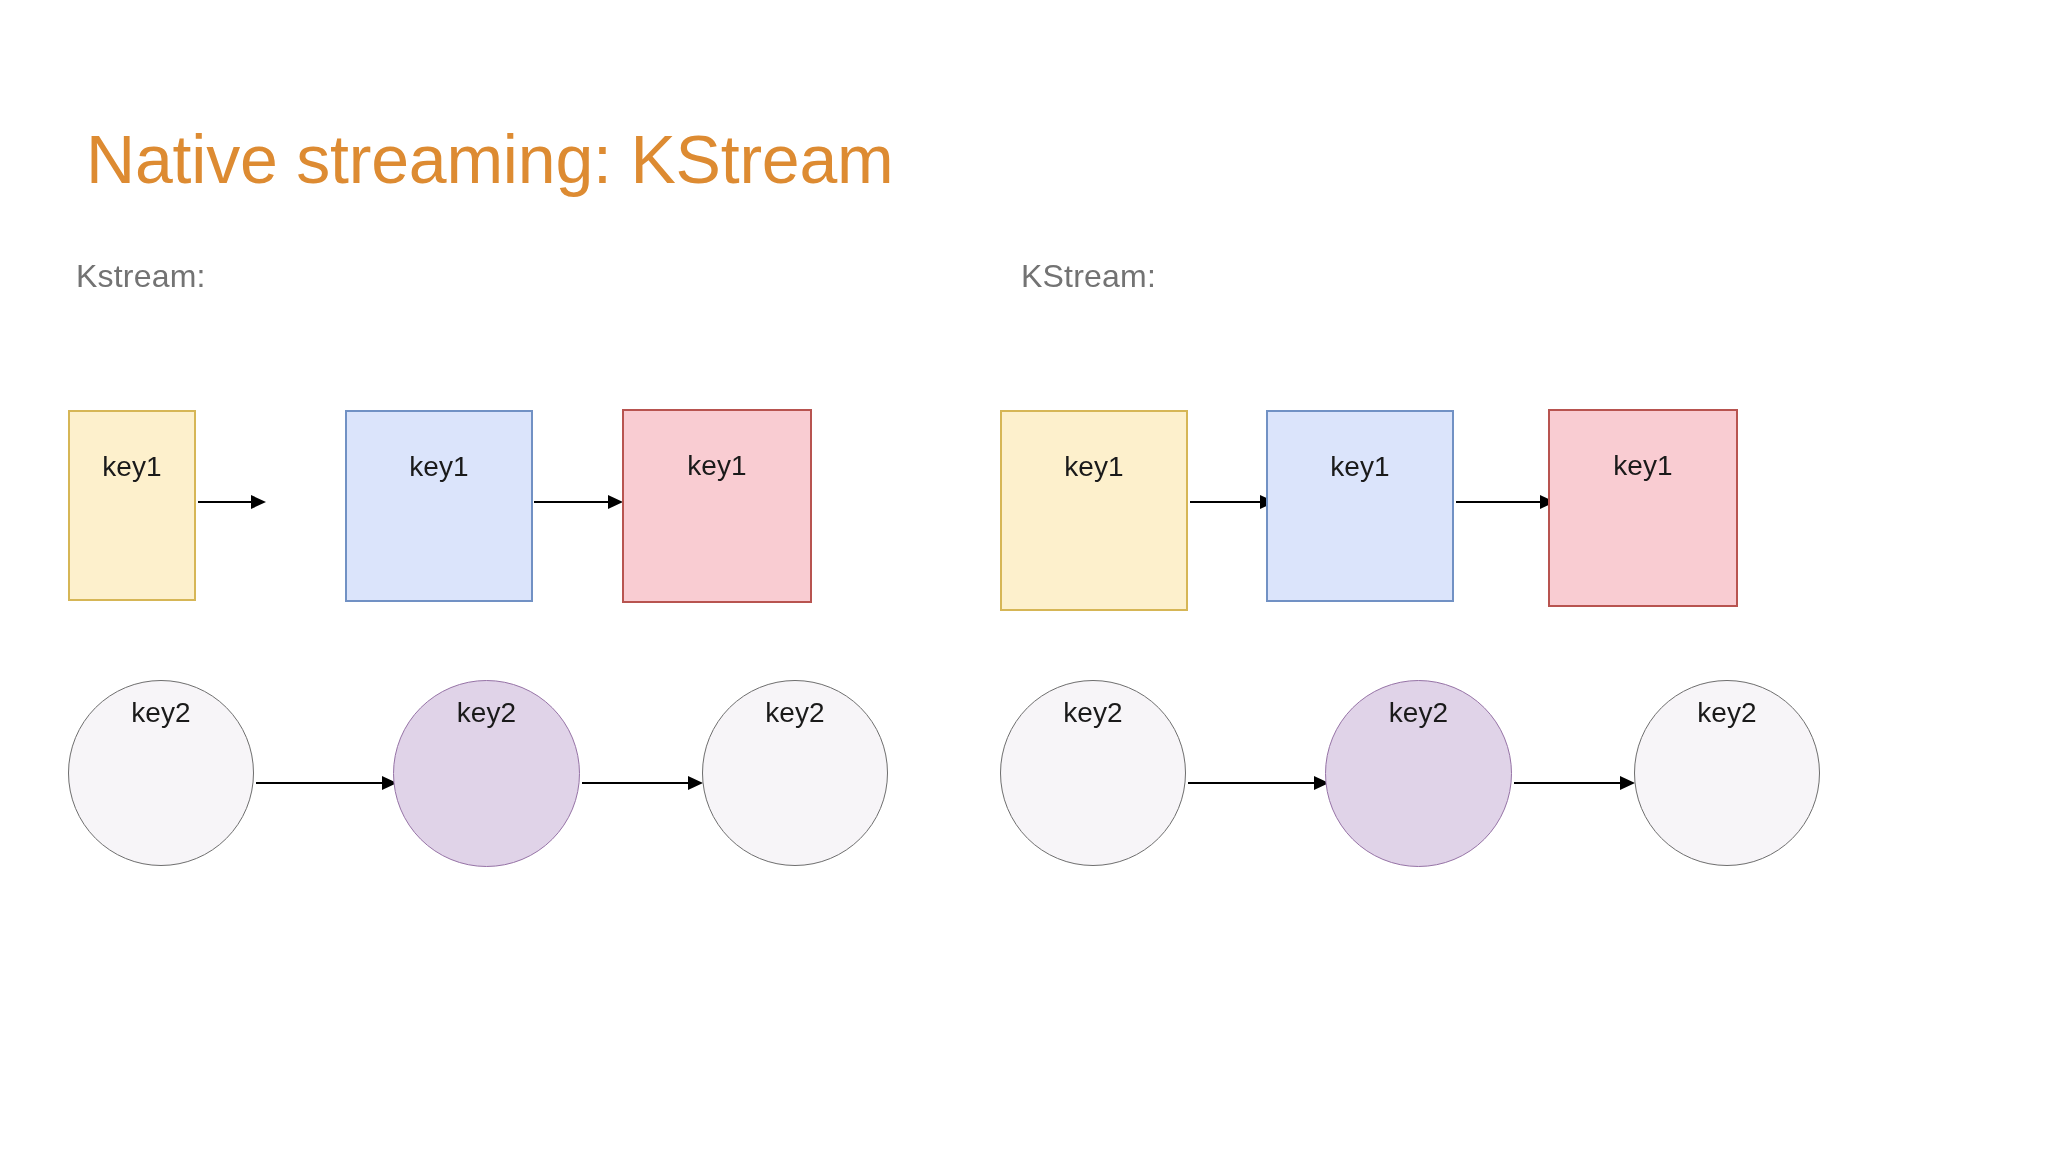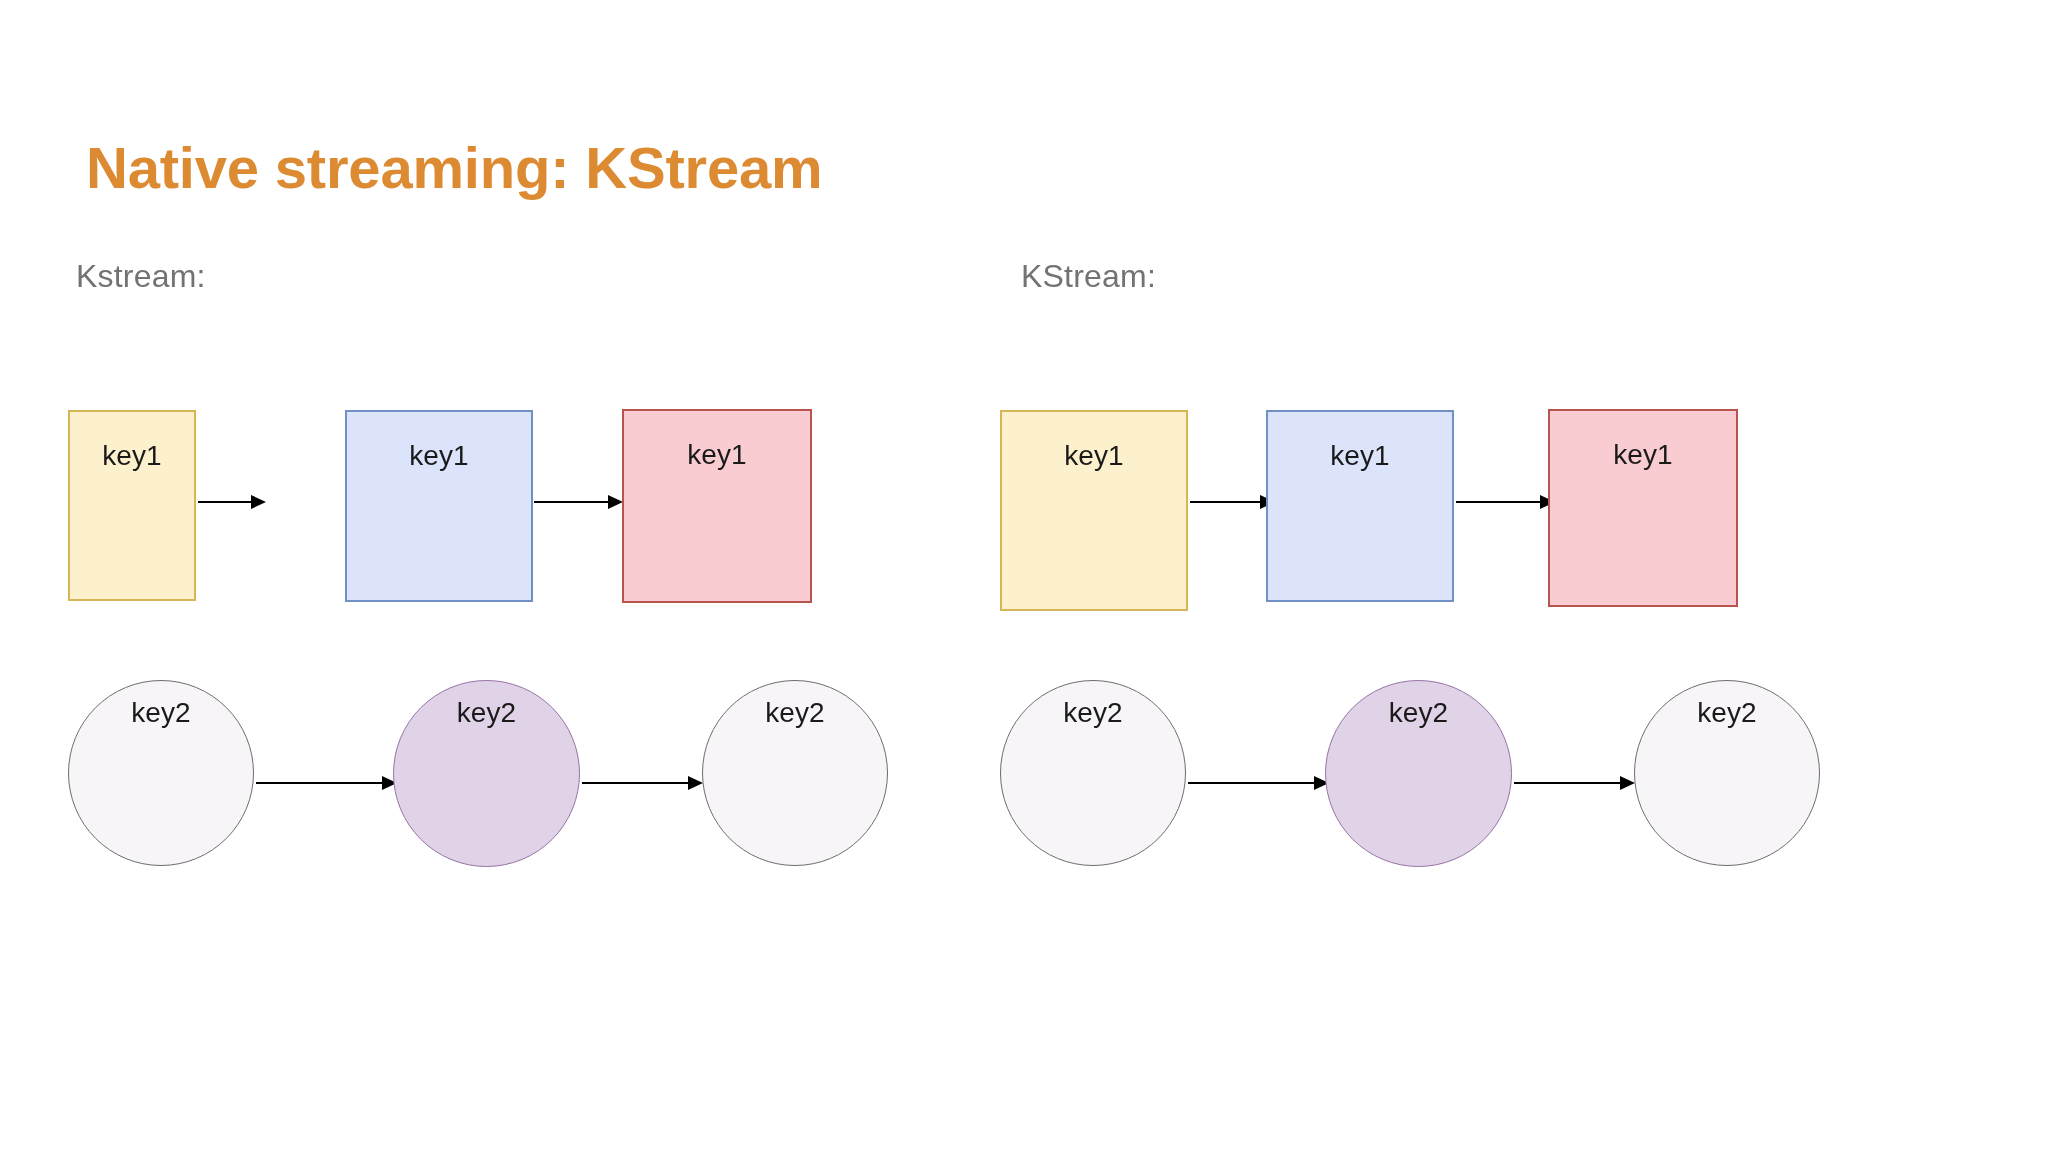--- a/index.html
+++ b/index.html
@@ -14,24 +14,24 @@
     height: 1152px;
     background: #ffffff;
     font-family: "Liberation Sans", sans-serif;
     overflow: hidden;
   }
 
   
   .slide-title {
     position: absolute;
     left: 86px;
-    top: 136px;
-    font-size: 58px;
+    top: 122px;
+    font-size: 68px;
     line-height: 1.1;
-    font-weight: 700;
+    font-weight: 400;
     color: #DD8B32;
     white-space: nowrap;
     letter-spacing: -0.2px;
   }
 
   
   .section-heading {
     position: absolute;
     font-size: 32px;
     font-weight: normal;
@@ -55,21 +55,21 @@
   }
   .shape .shape-label {
     display: block;
     pointer-events: none;
   }
 
   .rect {
     border-width: 2px;
     border-style: solid;
   }
-  .rect .shape-label { padding-top: 28px; }
+  .rect .shape-label { padding-top: 39px; }
 
   .circle {
     border-radius: 50%;
     border: 1.6px solid #666666;
   }
   .circle .shape-label { padding-top: 16px; }
 
   
   .fill-yellow { background: #FDF0CC; border-color: #D6B656; }
   .fill-blue   { background: #DBE4FB; border-color: #7191C4; }

